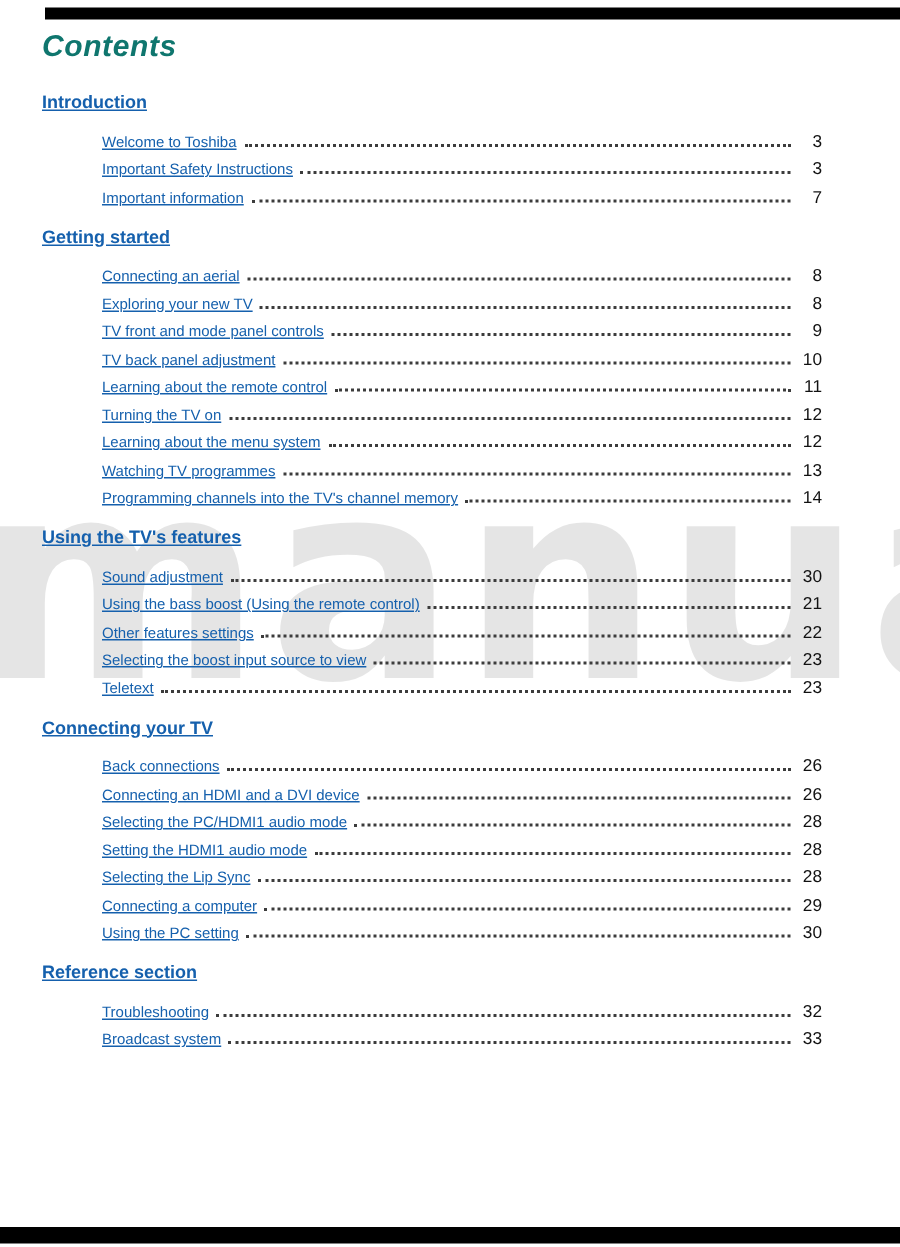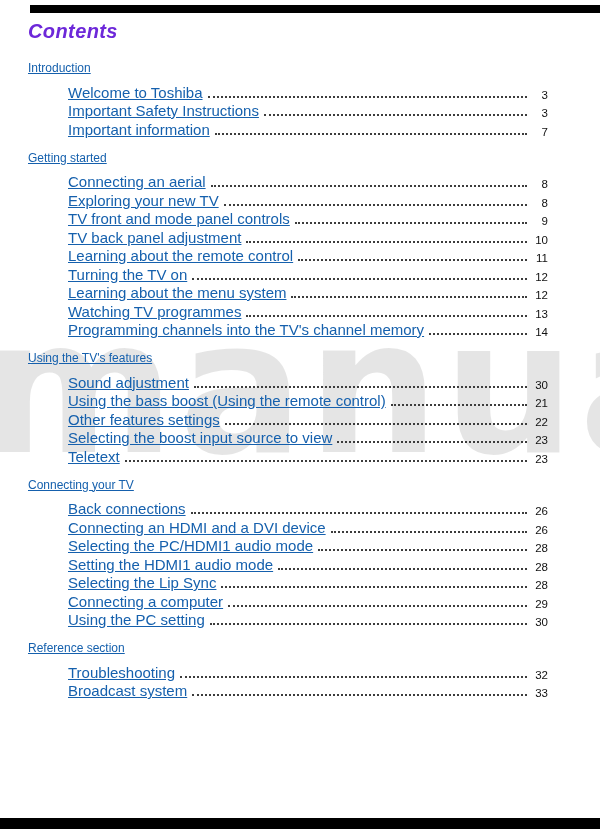--- a/index.html
+++ b/index.html
@@ -32,42 +32,42 @@
     user-select:none;
   }
   .content {
     position:absolute; top:20px; left:28px; right:52px;
     z-index:1;
   }
   .title {
     font-size:20px;
     font-weight:700;
     font-style:italic;
-    color:#6d28d9;
+    color:#0f766e;
     letter-spacing:0.4px;
     margin-bottom:18px;
   }
   .section { margin-bottom:13px; }
   .heading {
     color:#1560ad;
-    font-weight:400;
+    font-weight:700;
     font-size:12px;
     text-decoration:underline;
     margin-bottom:7px;
     cursor:pointer;
   }
   .rows { margin-left:40px; }
   .row {
     display:flex;
     align-items:flex-end;
     height:18.5px;
   }
   .lbl {
     color:#1560ad;
-    font-size:15px;
+    font-size:10px;
     text-decoration:underline;
     white-space:nowrap;
     cursor:pointer;
   }
   .leader {
     flex:1;
     border-bottom:2px dotted #3c3c3c;
     margin:0 5px 3px 5px;
     min-width:12px;
   }

